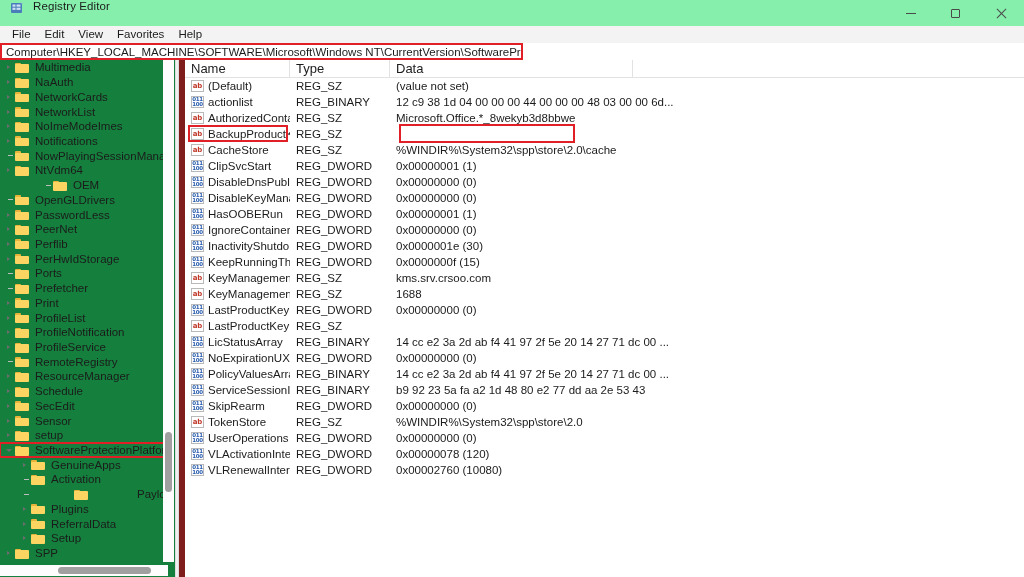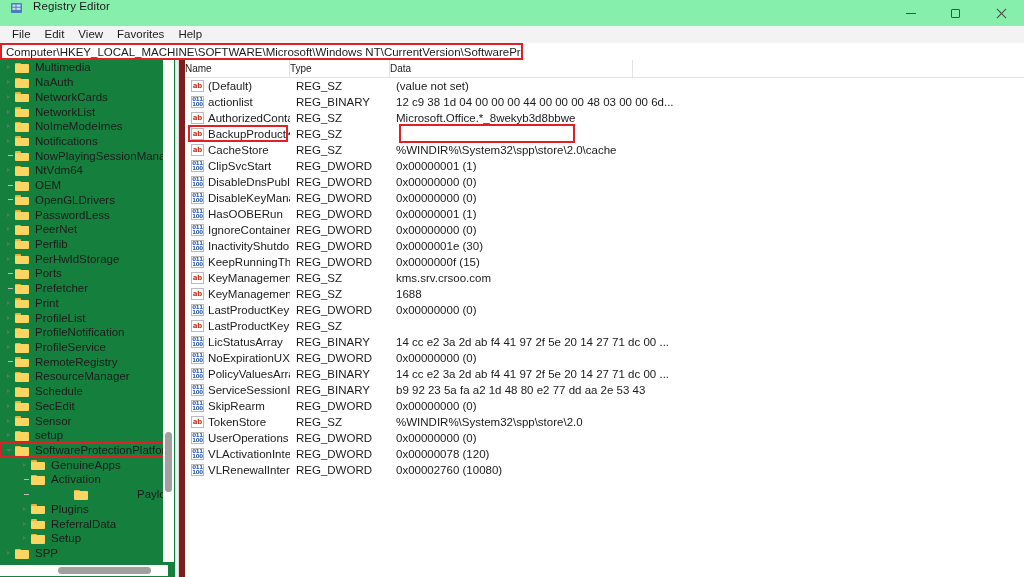--- a/index.html
+++ b/index.html
@@ -161,22 +161,22 @@
     background: #f0f0f0; border-left: 1px solid #dcdcdc; border-right: 1px solid #dcdcdc;
   }
 
   
   .listpane { flex: 1; position: relative; background: #ffffff; overflow: hidden; }
   .list-header {
     height: 18px; display: flex; align-items: center;
     background: #ffffff; border-bottom: 1px solid #e2e2e2;
   }
   .hcell {
-    font-size: 10px; color: #1b1b1b; height: 18px; line-height: 18px;
-    padding-left: 0; border-right: 1px solid #e2e2e2;
+    font-size: 13px; color: #1b1b1b; height: 18px; line-height: 18px;
+    padding-left: 6px; border-right: 1px solid #e2e2e2;
     white-space: nowrap; overflow: hidden;
   }
   .hcell.name { width: 105px; min-width:105px; }
   .hcell.type { width: 100px; min-width:100px; }
   .hcell.data { width: 243px; min-width:243px; }
   .hcell.filler { flex: 1; border-right: none; }
 
   .list-row {
     height: 16px; display: flex; align-items: center;
     white-space: nowrap; position: relative;
@@ -288,21 +288,21 @@
           <div class="tree-row" style="padding-left: 2px;">
             <span class="tw-arrow leaf"></span>
             <span class="folder"></span>
             <span class="tree-label">NowPlayingSessionManager</span>
           </div>
           <div class="tree-row" style="padding-left: 2px;">
             <span class="tw-arrow has"></span>
             <span class="folder"></span>
             <span class="tree-label">NtVdm64</span>
           </div>
-          <div class="tree-row" style="padding-left: 2px;">
+          <div class="tree-row" style="padding-left: 2px; margin-left: 38px;">
             <span class="tw-arrow leaf"></span>
             <span class="folder"></span>
             <span class="tree-label">OEM</span>
           </div>
           <div class="tree-row" style="padding-left: 2px;">
             <span class="tw-arrow leaf"></span>
             <span class="folder"></span>
             <span class="tree-label">OpenGLDrivers</span>
           </div>
           <div class="tree-row" style="padding-left: 2px;">

